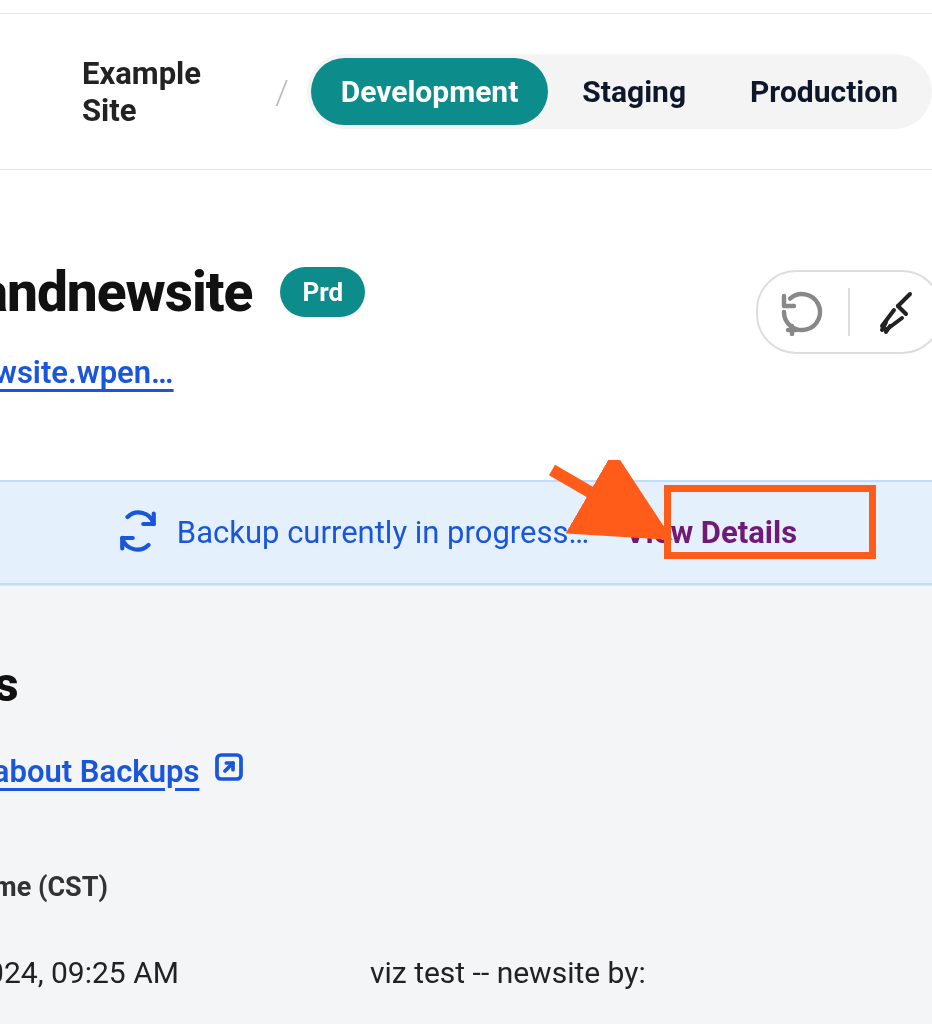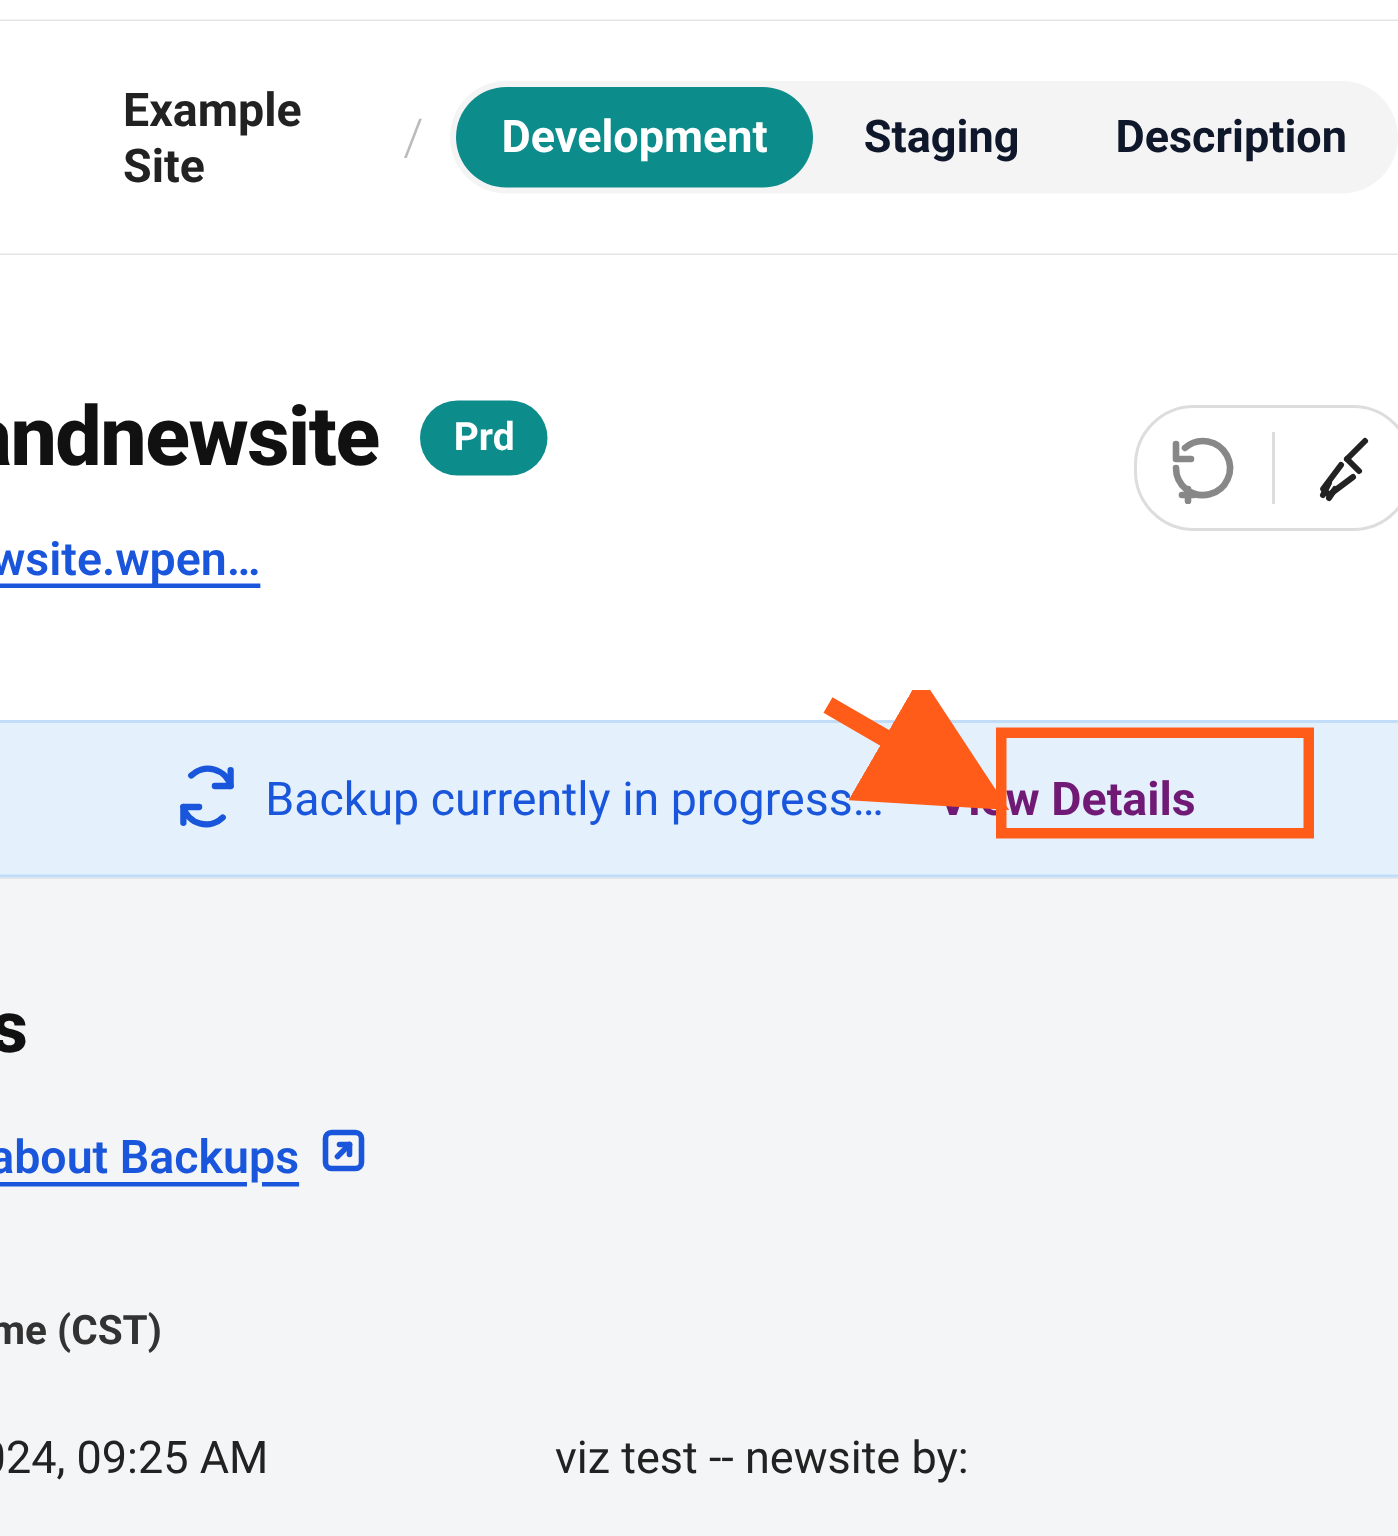--- a/index.html
+++ b/index.html
@@ -203,21 +203,21 @@
 <body>
 
 <div class="top-border"></div>
 
 <div class="breadcrumb-bar">
   <span class="breadcrumb-site">Example Site</span>
   <span class="breadcrumb-sep">/</span>
   <div class="env-tabs">
     <div class="env-tab active">Development</div>
     <div class="env-tab">Staging</div>
-    <div class="env-tab">Description</div>
+    <div class="env-tab">Production</div>
   </div>
 </div>
 
 <div class="site-header">
   <div class="site-left">
     <div class="site-title-row">
       <span class="site-name">randnewsite</span>
       <span class="env-badge">Prd</span>
     </div>
     <div class="site-url">newsite.wpen…</div>

